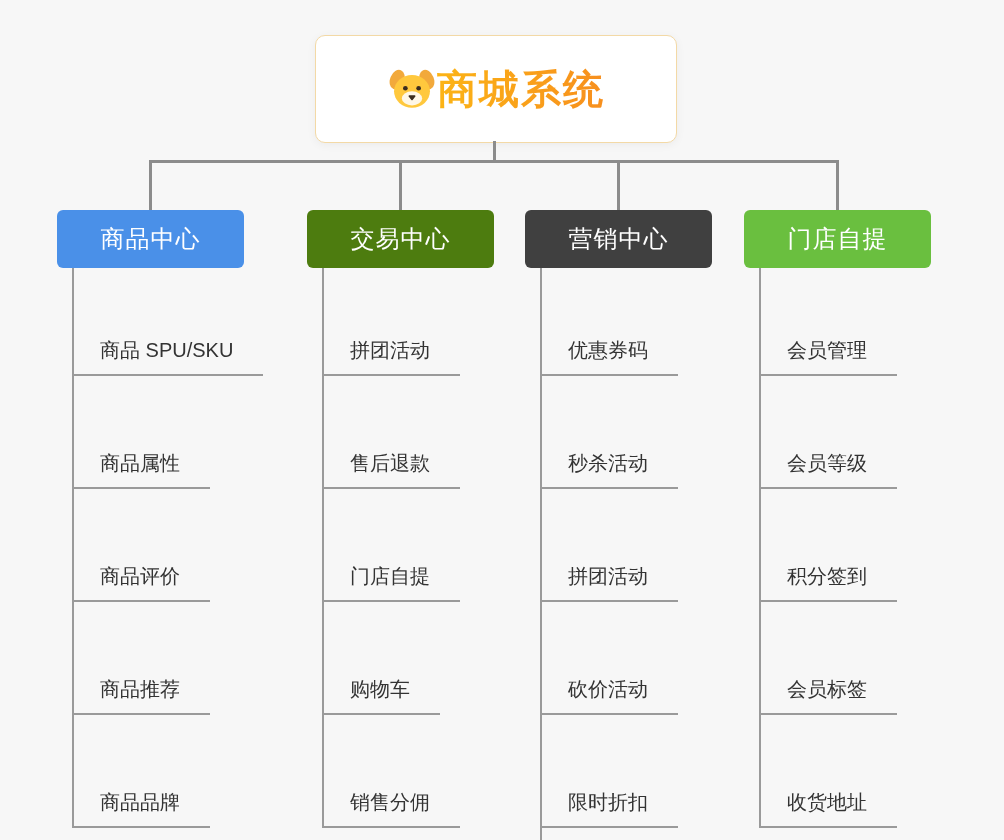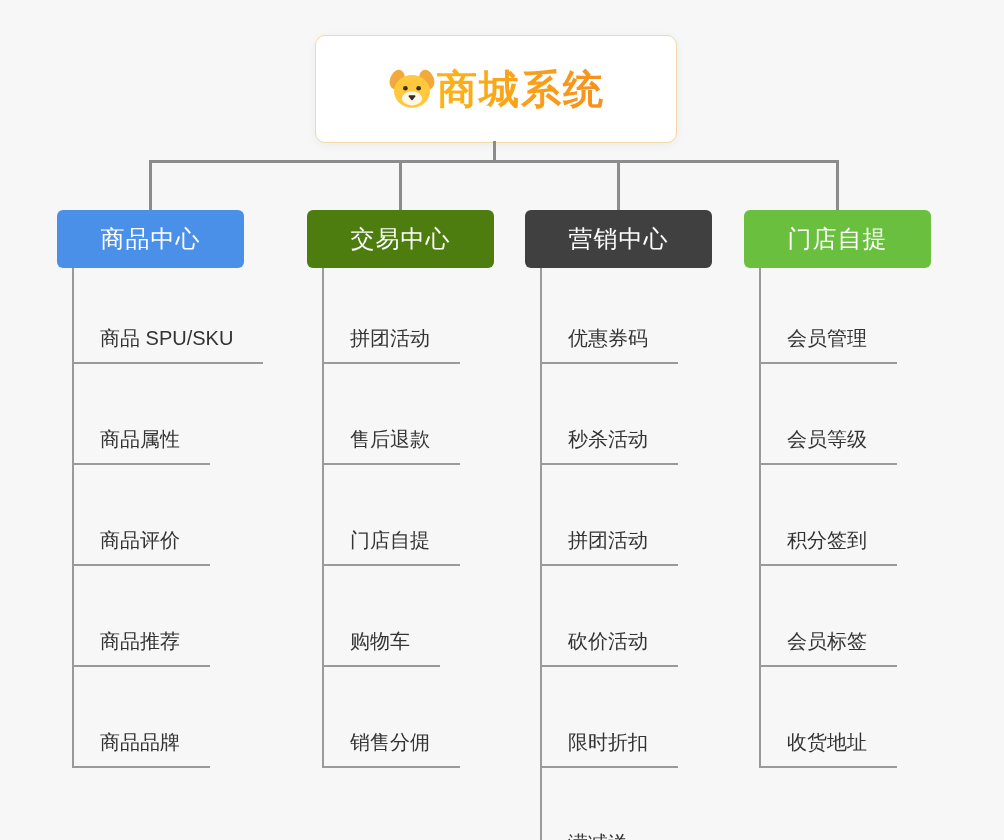--- a/index.html
+++ b/index.html
@@ -33,21 +33,21 @@
   }
   .children {
     list-style:none; margin:0 0 0 15px; padding:0; position:relative; width:max-content;
   }
   .children::before {
     content:""; position:absolute; left:0; top:0; bottom:0; width:2px; background:#9a9a9a;
   }
   .children li {
     height:89px; width:max-content;
     display:flex; align-items:flex-end;
-    padding:0 30px 10px 28px;
+    padding:12px 30px 10px 28px;
     border-bottom:2px solid #9a9a9a;
   }
   .children li:first-child { height:84px; }
   .children li span { font-size:20px; color:#333333; white-space:nowrap; }
 </style>
 </head>
 <body>
 
 <div class="canvas">
 

